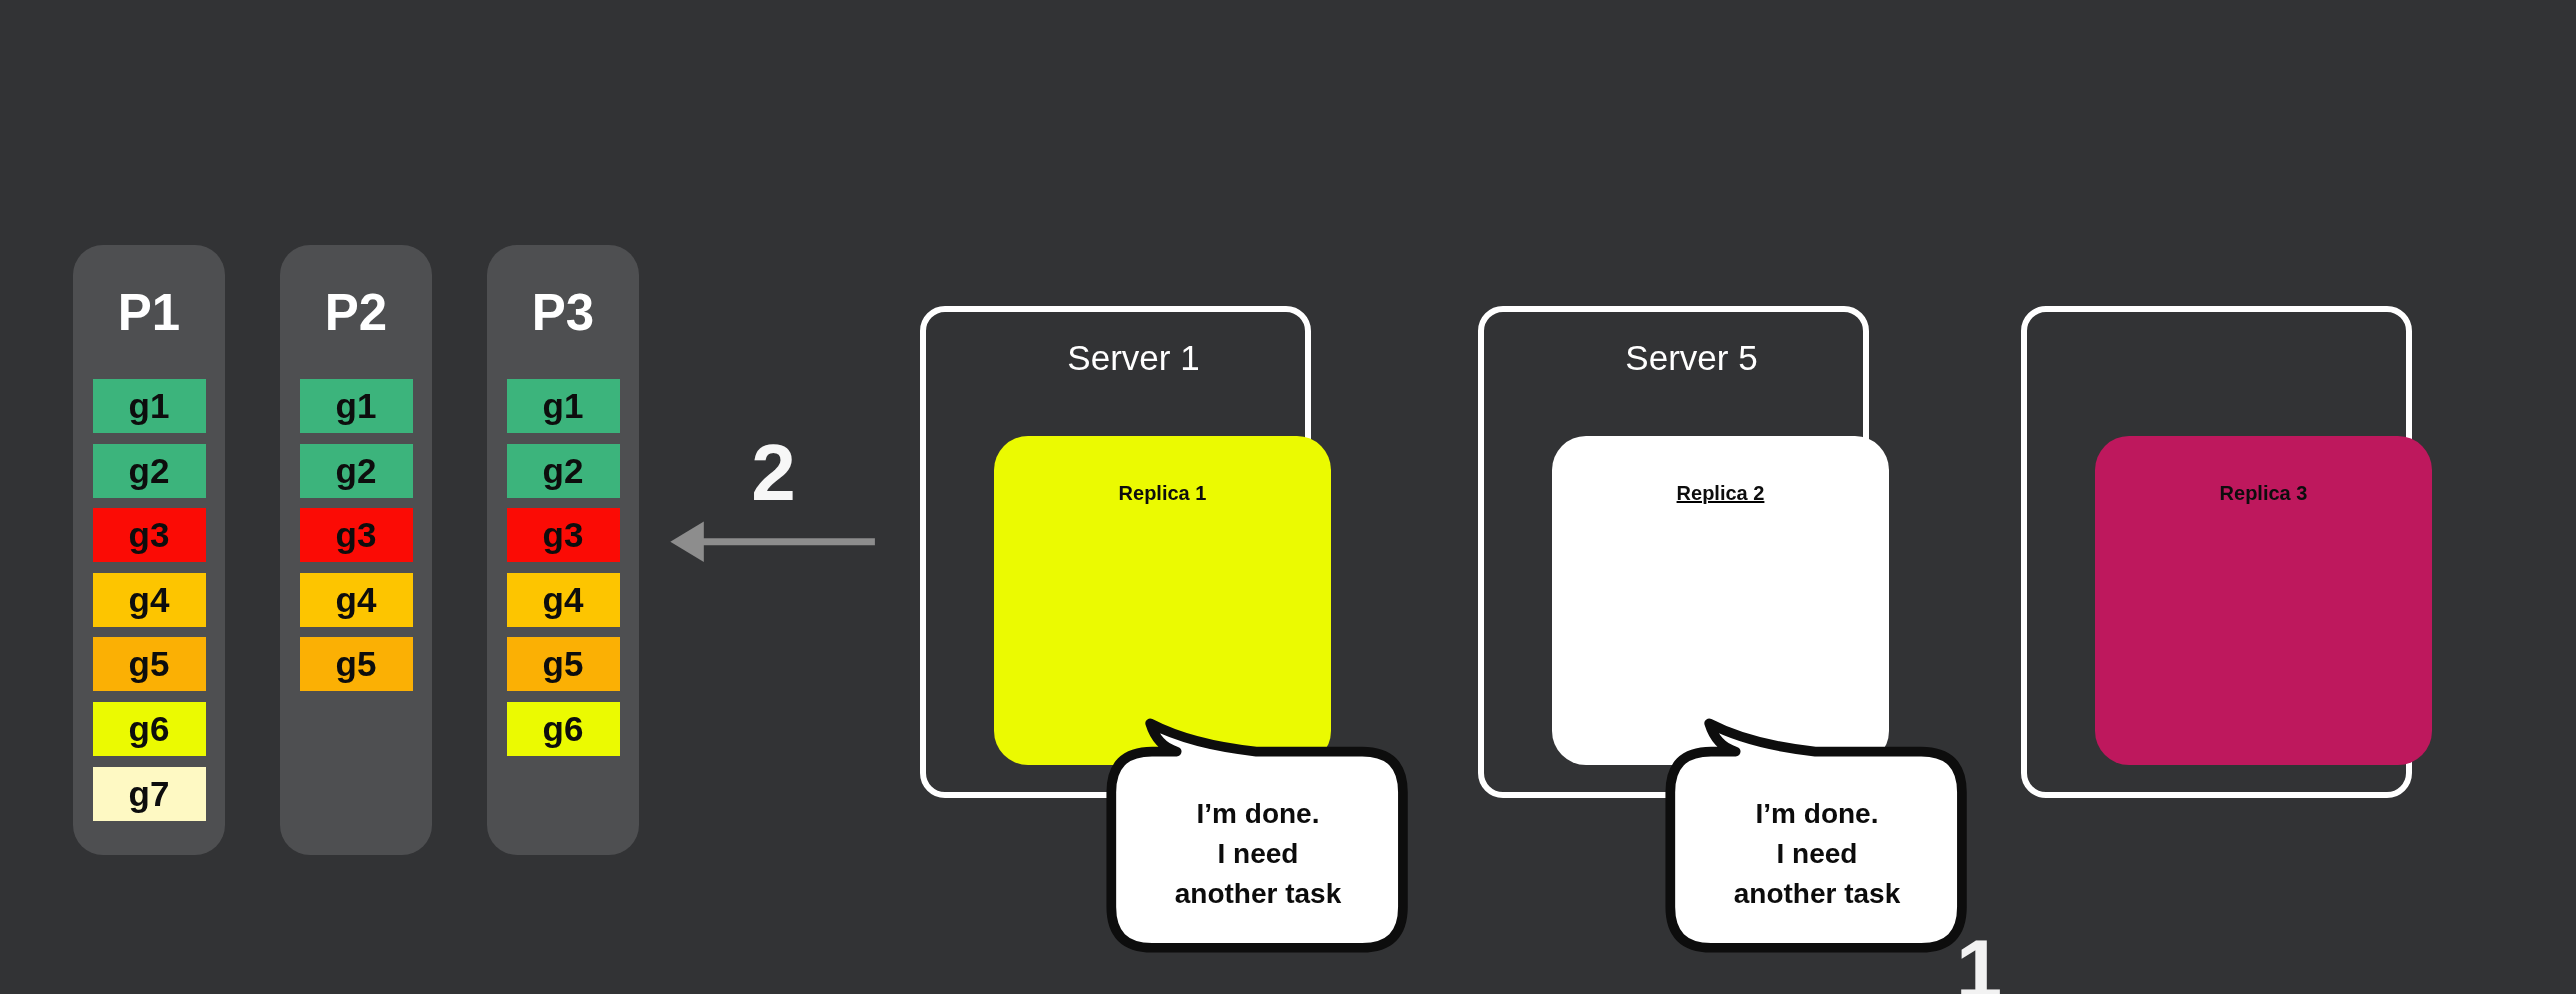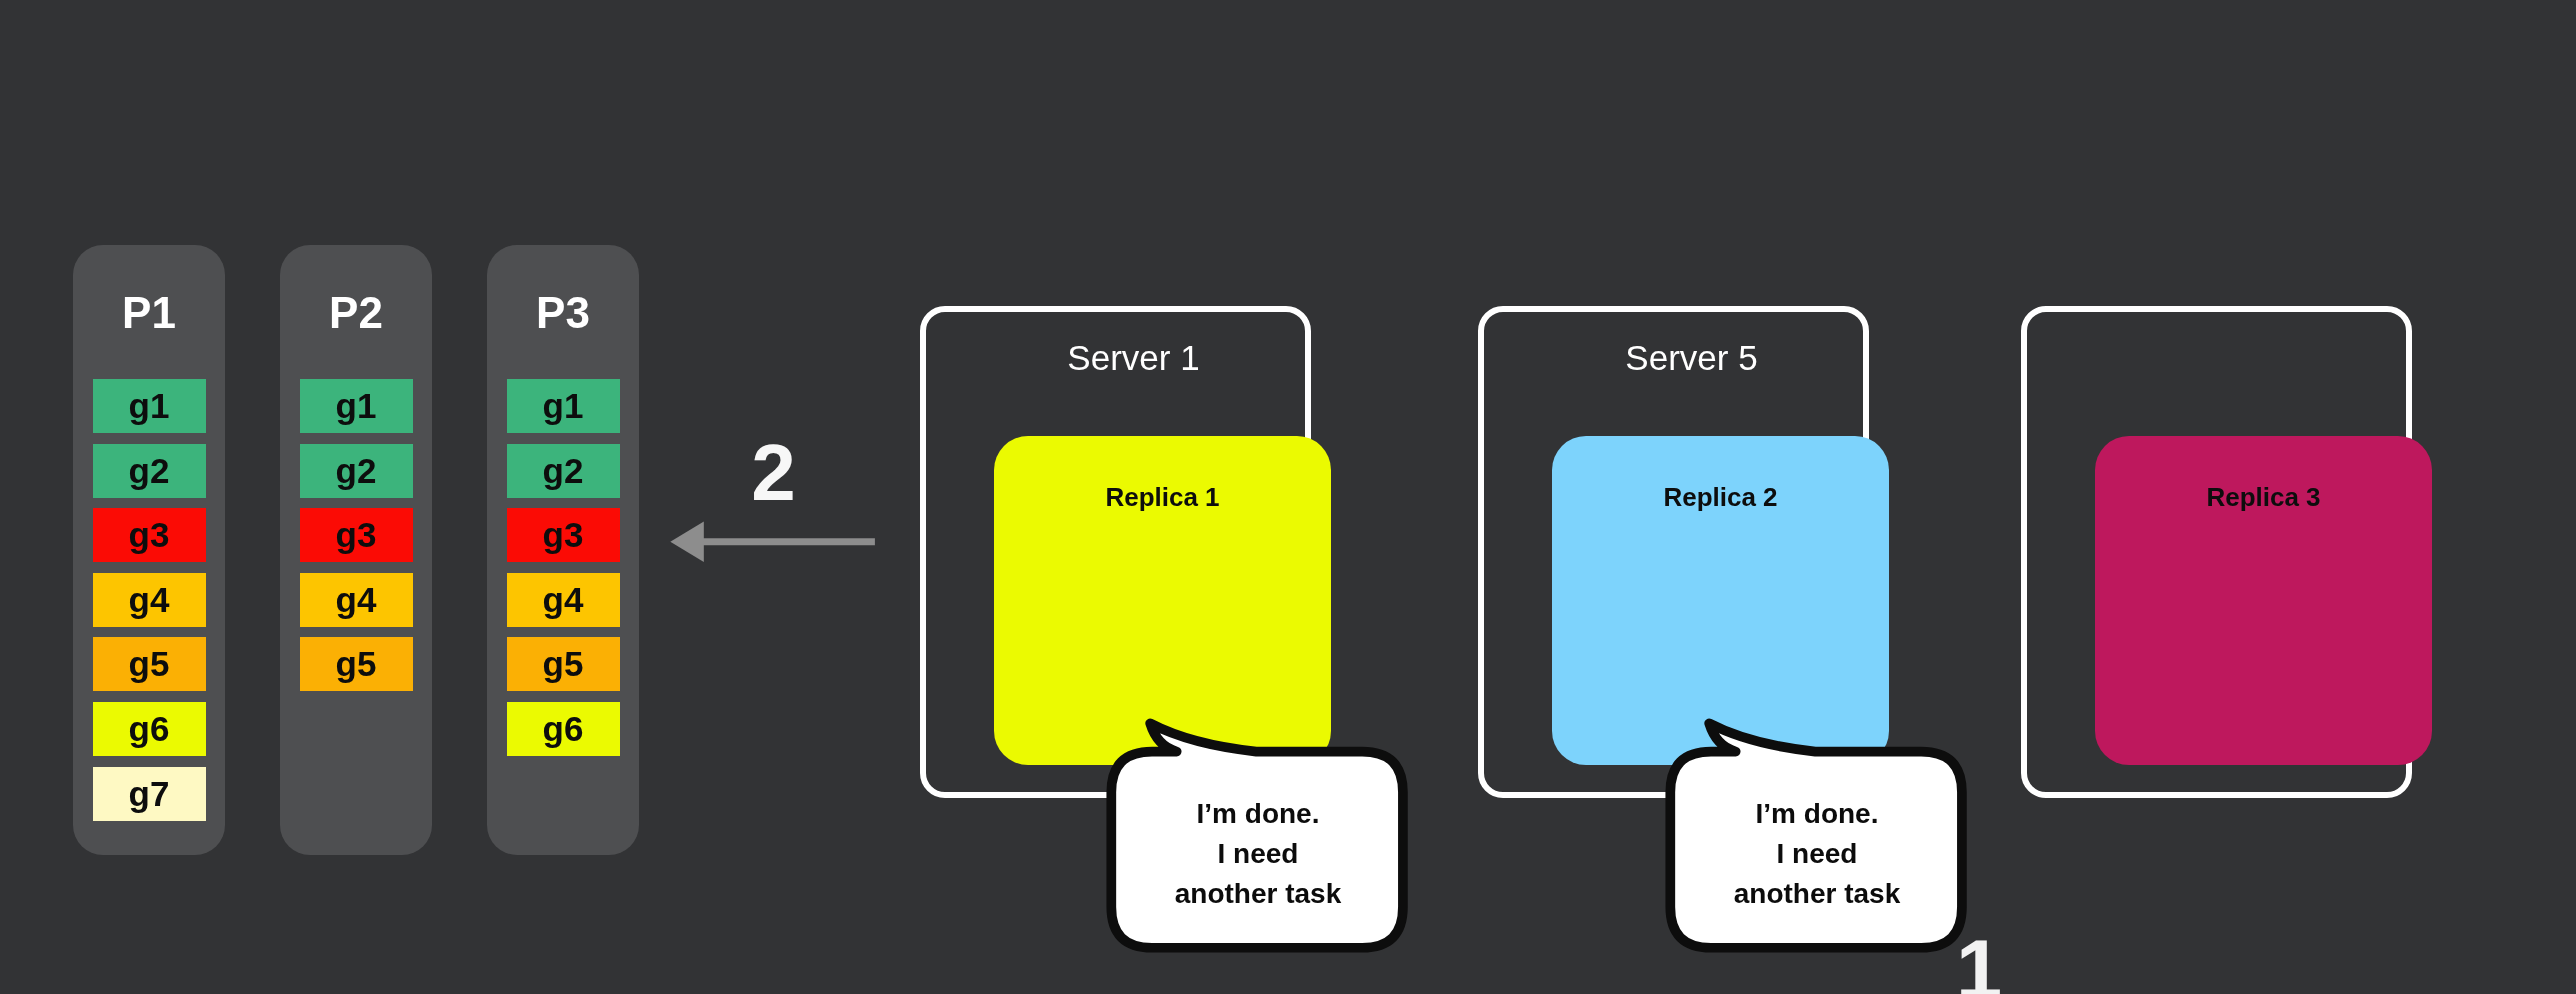--- a/index.html
+++ b/index.html
@@ -10,21 +10,21 @@
   }
   .stage{position:absolute;inset:0;}
 
   
   .partition{
     position:absolute;top:245px;width:152px;height:610px;
     background:#4e4f51;border-radius:30px;padding-top:39px;box-sizing:border-box;
   }
   .partition-title{
     height:57px;line-height:57px;margin-bottom:38px;
-    text-align:center;color:#ffffff;font-size:44px;font-weight:bold;
+    text-align:center;color:#ffffff;font-size:51px;font-weight:bold;
   }
   .task{
     width:113px;height:54px;margin:0 auto 10.6px auto;
     display:flex;align-items:center;justify-content:center;
     color:#0d0d0d;font-size:35px;font-weight:bold;
   }
 
   
   .server{
     position:absolute;top:306px;width:391px;height:492px;box-sizing:border-box;
@@ -33,21 +33,21 @@
   .server-title{
     margin-top:25px;text-align:center;color:#ffffff;
     font-size:35px;font-weight:500;line-height:41px;
   }
   .replica{
     position:absolute;left:68px;top:124px;width:337px;height:329px;
     border-radius:34px;
   }
   .replica-title{
     padding-top:46px;text-align:center;color:#0d0d0d;
-    font-size:26px;font-weight:bold;
+    font-size:20px;font-weight:bold;
   }
 
   
   .bubble{position:absolute;top:718px;width:304px;height:237px;z-index:3;}
   .bubble svg{position:absolute;inset:0;overflow:visible;}
   .bubble-text{
     position:absolute;top:76px;left:0;right:0;text-align:center;
     color:#0c0c0c;font-size:28px;font-weight:bold;line-height:40px;
   }
   .bubble-line{display:block;}
@@ -108,21 +108,21 @@
 
   <div class="server" style="left:920px">
     <div class="server-title">Server 1</div>
     <div class="replica" style="background-color: rgb(235, 250, 1);">
       <div class="replica-title">Replica 1</div>
     </div>
   </div>
 
   <div class="server" style="left:1478px">
     <div class="server-title">Server 5</div>
-    <div class="replica" style="background-color: #7dd3fc;">
+    <div class="replica" style="background-color: #ffffff; text-decoration: underline;">
       <div class="replica-title">Replica 2</div>
     </div>
   </div>
 
   <div class="server" style="left:2021px">
     <div class="replica" style="background-color: #be185d;">
       <div class="replica-title">Replica 3</div>
     </div>
   </div>
 

